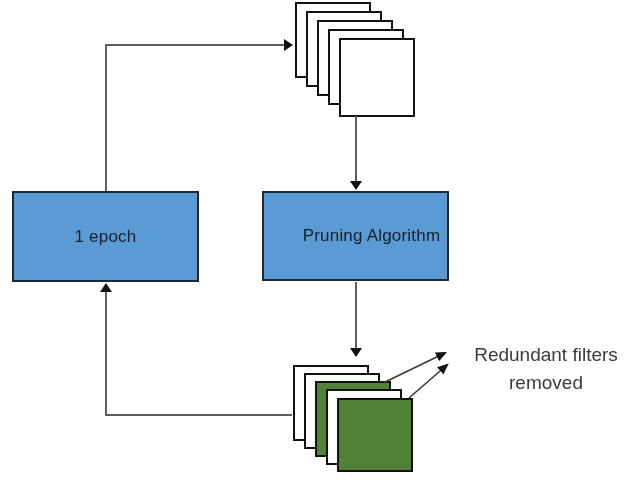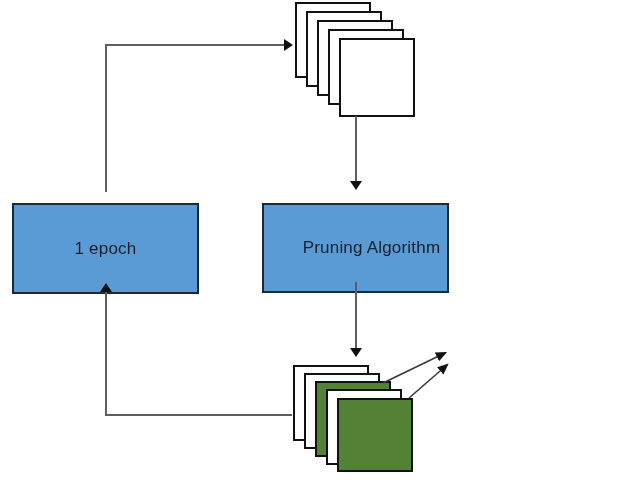--- a/index.html
+++ b/index.html
@@ -26,21 +26,20 @@
     background: #5B9BD5;
     border: 2px solid #1b2838;
     display: flex;
     align-items: center;
     justify-content: center;
     text-align: center;
     color: #17202a;
     font-size: 17px;
     line-height: 1.25;
     letter-spacing: 0.2px;
-    margin-top: 12px;
   }
   #box-epoch  { left: 12px;  top: 191px; width: 187px; height: 91px; }
   #box-prune  { left: 262px; top: 191px; width: 187px; height: 90px; padding-left: 32px; }
   .proc-label { display: block; padding: 0 6px; }
 
   
   .stack { position: absolute; }
   .card {
     position: absolute;
     box-sizing: border-box;
@@ -147,14 +146,18 @@
   <svg id="callout-arrows" viewBox="0 0 90 64">
     <defs>
       <marker id="ahead" markerWidth="7" markerHeight="7" refX="5.6" refY="3" orient="auto" markerUnits="strokeWidth">
         <path d="M0,0 L7,3 L0,6 z" fill="#111111"></path>
       </marker>
     </defs>
     <line x1="8" y1="43" x2="70" y2="13" stroke="#3a3a3a" stroke-width="1.6" marker-end="url(#ahead)"></line>
     <line x1="34" y1="58" x2="72" y2="25" stroke="#3a3a3a" stroke-width="1.6" marker-end="url(#ahead)"></line>
   </svg>
 
+  <div id="callout-label">
+    <span>Redundant filters</span>
+    <span>removed</span>
+  </div>
 
 </div>
 
 </body></html>

